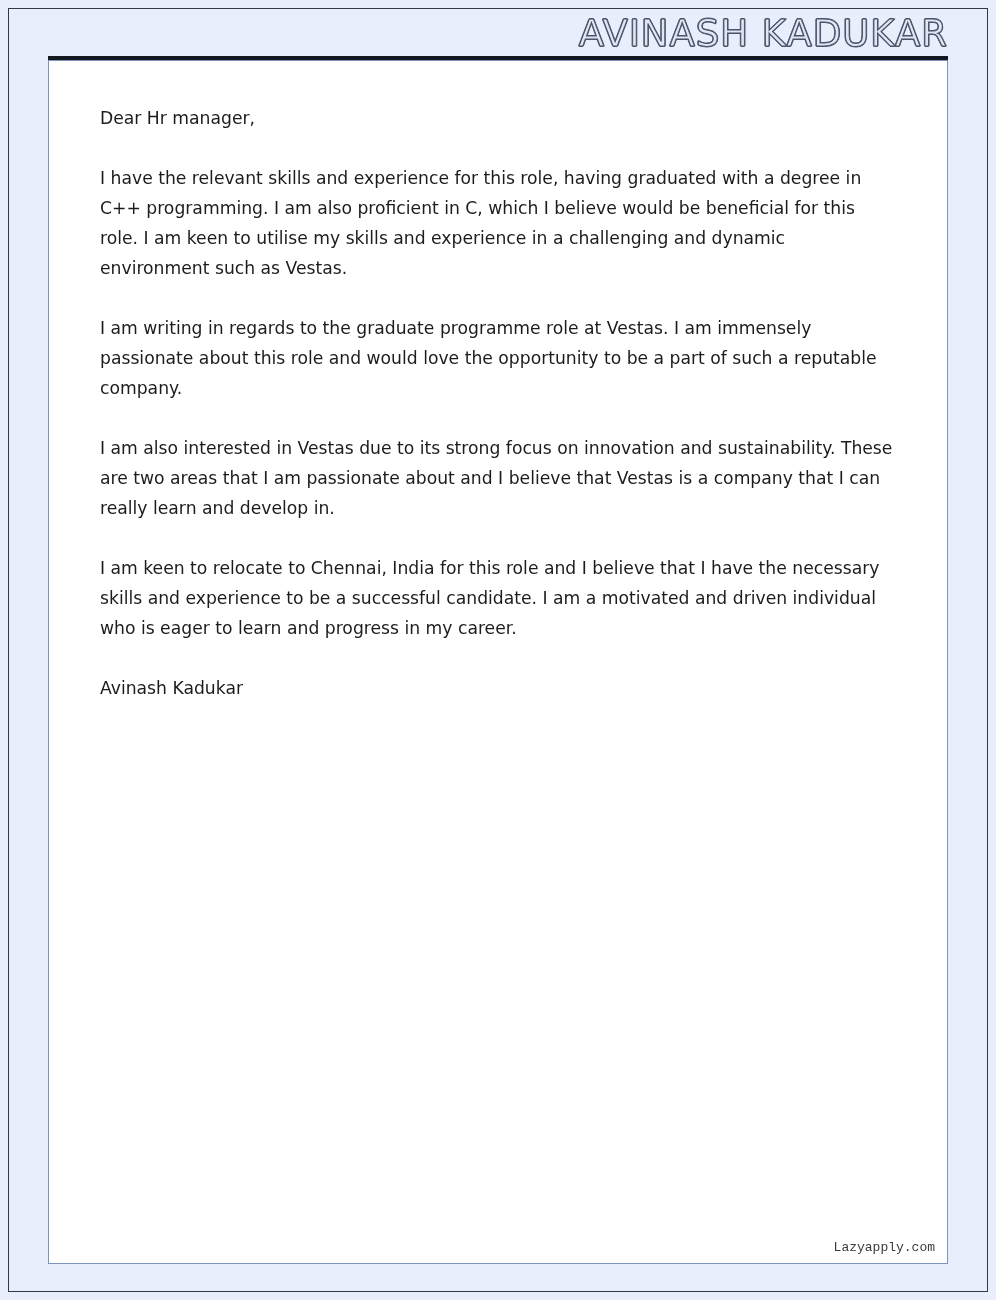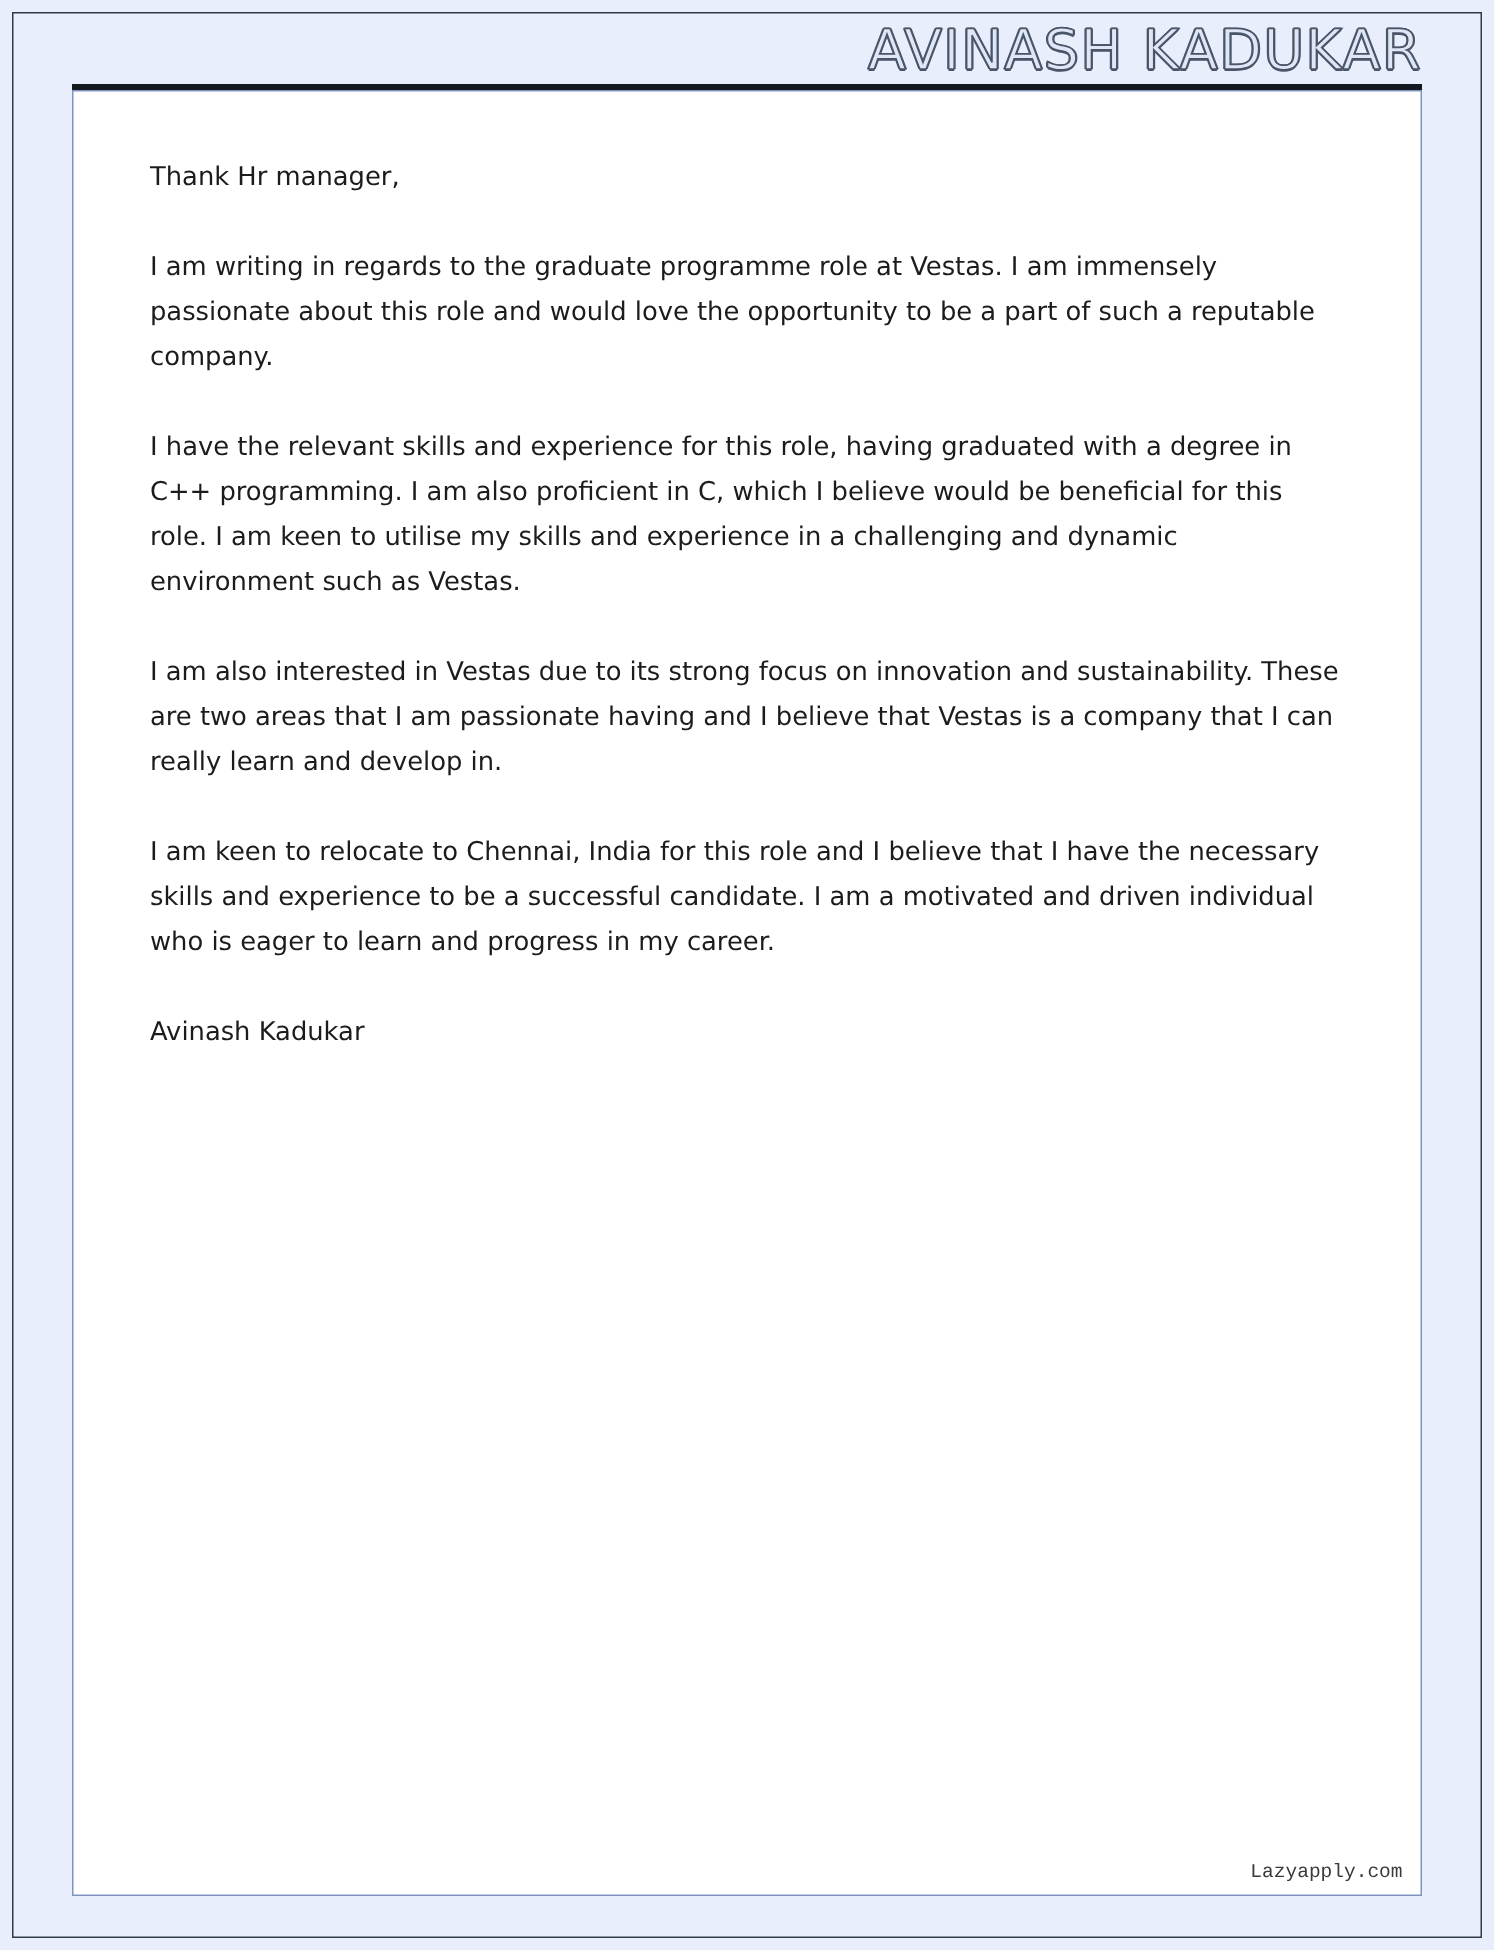--- a/index.html
+++ b/index.html
@@ -111,24 +111,24 @@
 
   <div class="outer-frame"></div>
 
   <div class="header">
     <div class="header-name">AVINASH KADUKAR</div>
   </div>
   <div class="header-rule"></div>
 
   <div class="letter">
     <div class="body-text">
-      <p class="para">Thank Hr manager,</p>
+      <p class="para">Dear Hr manager,</p>
+      <p class="para">I have the relevant skills and experience for this role, having graduated with a degree in C++ programming. I am also proficient in C, which I believe would be beneficial for this role. I am keen to utilise my skills and experience in a challenging and dynamic environment such as Vestas.</p>
       <p class="para">I am writing in regards to the graduate programme role at Vestas. I am immensely passionate about this role and would love the opportunity to be a part of such a reputable company.</p>
-      <p class="para">I have the relevant skills and experience for this role, having graduated with a degree in C++ programming. I am also proficient in C, which I believe would be beneficial for this role. I am keen to utilise my skills and experience in a challenging and dynamic environment such as Vestas.</p>
-      <p class="para">I am also interested in Vestas due to its strong focus on innovation and sustainability. These are two areas that I am passionate having and I believe that Vestas is a company that I can really learn and develop in.</p>
+      <p class="para">I am also interested in Vestas due to its strong focus on innovation and sustainability. These are two areas that I am passionate about and I believe that Vestas is a company that I can really learn and develop in.</p>
       <p class="para">I am keen to relocate to Chennai, India for this role and I believe that I have the necessary skills and experience to be a successful candidate. I am a motivated and driven individual who is eager to learn and progress in my career.</p>
       <p class="sign-name">Avinash Kadukar</p>
     </div>
 
     <div class="footer">Lazyapply.com</div>
   </div>
 
 </div>
 
 </body></html>

